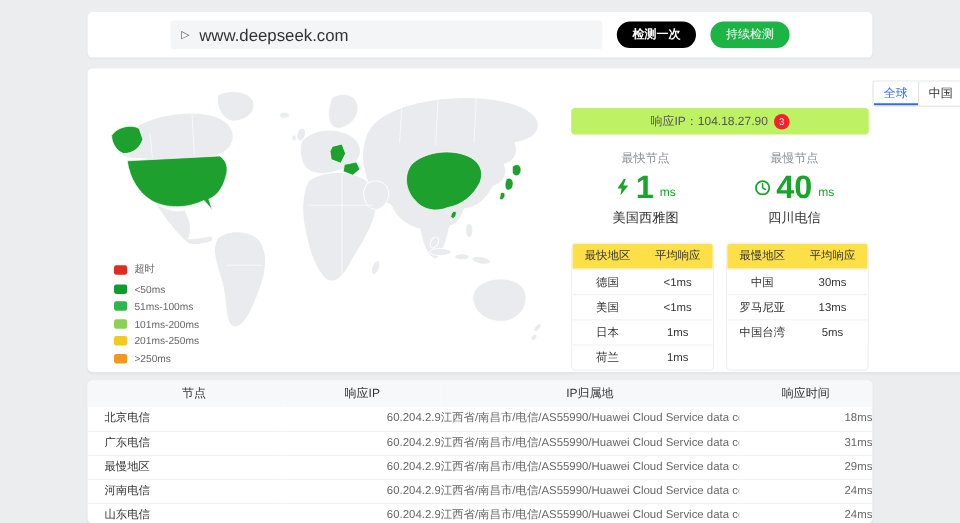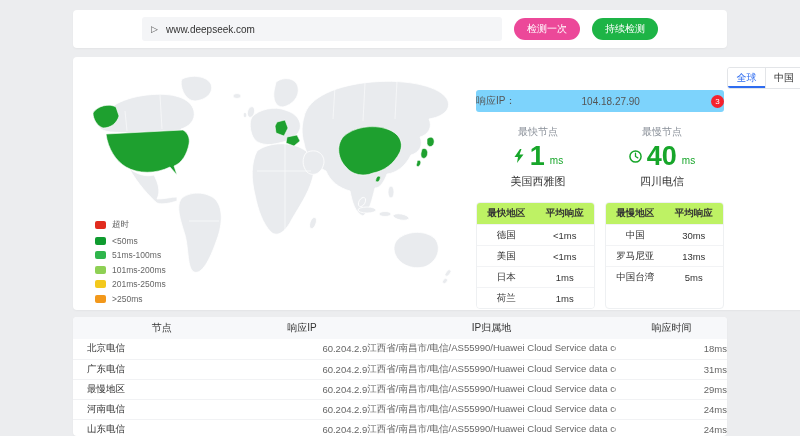--- a/index.html
+++ b/index.html
@@ -8,57 +8,57 @@
     position:relative;
     background:#ecedef;
     font-family:"Liberation Sans","DejaVu Sans",sans-serif;
     overflow:hidden;
     color:#333;
   }
   .card { position:absolute; background:#fff; border-radius:4px; box-shadow:0 1px 2px rgba(0,0,0,0.04); }
 
   
   #top-card { left:73px; top:10px; width:654px; height:38px; display:flex; align-items:center; justify-content:center; gap:12px; }
-  .search-input { width:360px; height:24px; background:#f4f5f7; border:none; border-radius:3px; font-size:10px; color:#333; padding:0 10px 0 24px; outline:none; font-family:inherit; }
+  .search-input { width:360px; height:24px; background:#f4f5f7; border:none; border-radius:3px; font-size:14px; color:#333; padding:0 10px 0 24px; outline:none; font-family:inherit; }
   .search-wrap { position:relative; }
   .play-icon { position:absolute; left:9px; top:6px; font-size:9px; color:#555; line-height:12px; }
   .btn { height:22px; padding:0 13px; border-radius:12px; color:#fff; font-size:10px; display:flex; align-items:center; border:none; cursor:pointer; font-family:inherit; }
-  .btn-blue { background:#ec4899; }
+  .btn-blue { background:#000000;font-weight:bold; }
   .btn-green { background:#1db446; }
 
   
   #main-card { left:73px; top:57px; width:740px; height:253px; }
   .tabs { position:absolute; top:10px; right:10px; display:flex; border:1px solid #e3e5e8; border-radius:3px; overflow:hidden; }
   .tab { width:37px; height:20px; font-size:10px; display:flex; align-items:center; justify-content:center; color:#333; background:#fff; cursor:pointer; }
   .tab.active { color:#2e6cf0; box-shadow:inset 0 -2px 0 #2e6cf0; }
   .tab + .tab { border-left:1px solid #e3e5e8; }
 
   .map-wrap { position:absolute; left:12px; top:14px; width:385px; height:232px; }
 
   .legend { position:absolute; left:22px; top:162px; display:flex; flex-direction:column; gap:4.5px; }
   .legend-item { display:flex; align-items:center; gap:6px; }
   .legend-swatch { width:11px; height:8px; border-radius:2px; }
   .legend-label { font-size:8.5px; color:#666; }
 
   .right-panel { position:absolute; left:403px; top:33px; width:248px; }
-  .ip-bar { height:22px; background:#7dd3fc; border-radius:3px; display:flex; align-items:center; justify-content:space-between; font-size:10px; color:#555; }
+  .ip-bar { height:22px; background:#bef264; border-radius:3px; display:flex; align-items:center; justify-content:center; font-size:10px; color:#555; }
   .ip-badge { width:13px; height:13px; background:#f5222d; border-radius:50%; color:#fff; font-size:8px; display:flex; align-items:center; justify-content:center; margin-left:5px; }
 
   .stats { display:flex; margin-top:13px; }
   .stat { flex:1; text-align:center; }
   .stat-title { font-size:10px; color:#8a9099; }
   .stat-value-row { display:flex; align-items:center; justify-content:center; gap:5px; margin-top:2px; height:30px; }
   .stat-num { font-size:27px; font-weight:bold; color:#17a62a; line-height:30px; }
   .stat-unit { font-size:10px; color:#17a62a; align-self:flex-end; margin-bottom:5px; }
   .stat-loc { font-size:11px; color:#333; margin-top:3px; }
 
   .mini-tables { display:flex; gap:10px; margin-top:13px; }
   .mini-table { flex:1; border:1px solid #eef0f2; border-radius:4px; overflow:hidden; font-size:9.5px; }
   .mini-row { display:flex; height:21px; align-items:center; border-top:1px solid #f2f3f5; background:#fff; }
-  .mini-row.header { background:#bef264; border-top:none;font-weight:bold; }
+  .mini-row.header { background:#fde047; border-top:none; }
   .mini-cell { flex:1; text-align:center; color:#333; }
 
   
   #table-card { left:73px; top:317px; width:654px; height:119px; overflow:hidden; }
   table { width:100%; border-collapse:collapse; table-layout:fixed; }
   thead th { background:#f7f8fa; height:22px; font-size:10px; color:#333; font-weight:normal; text-align:center; }
   thead th:first-child { text-align:center; padding-left:14px; }
   td { height:20px; font-size:9.5px; color:#666; border-bottom:1px solid #f1f2f4; text-align:right; white-space:nowrap; overflow:hidden; }
   td:first-child { text-align:left; padding-left:14px; color:#333; }
 </style>

